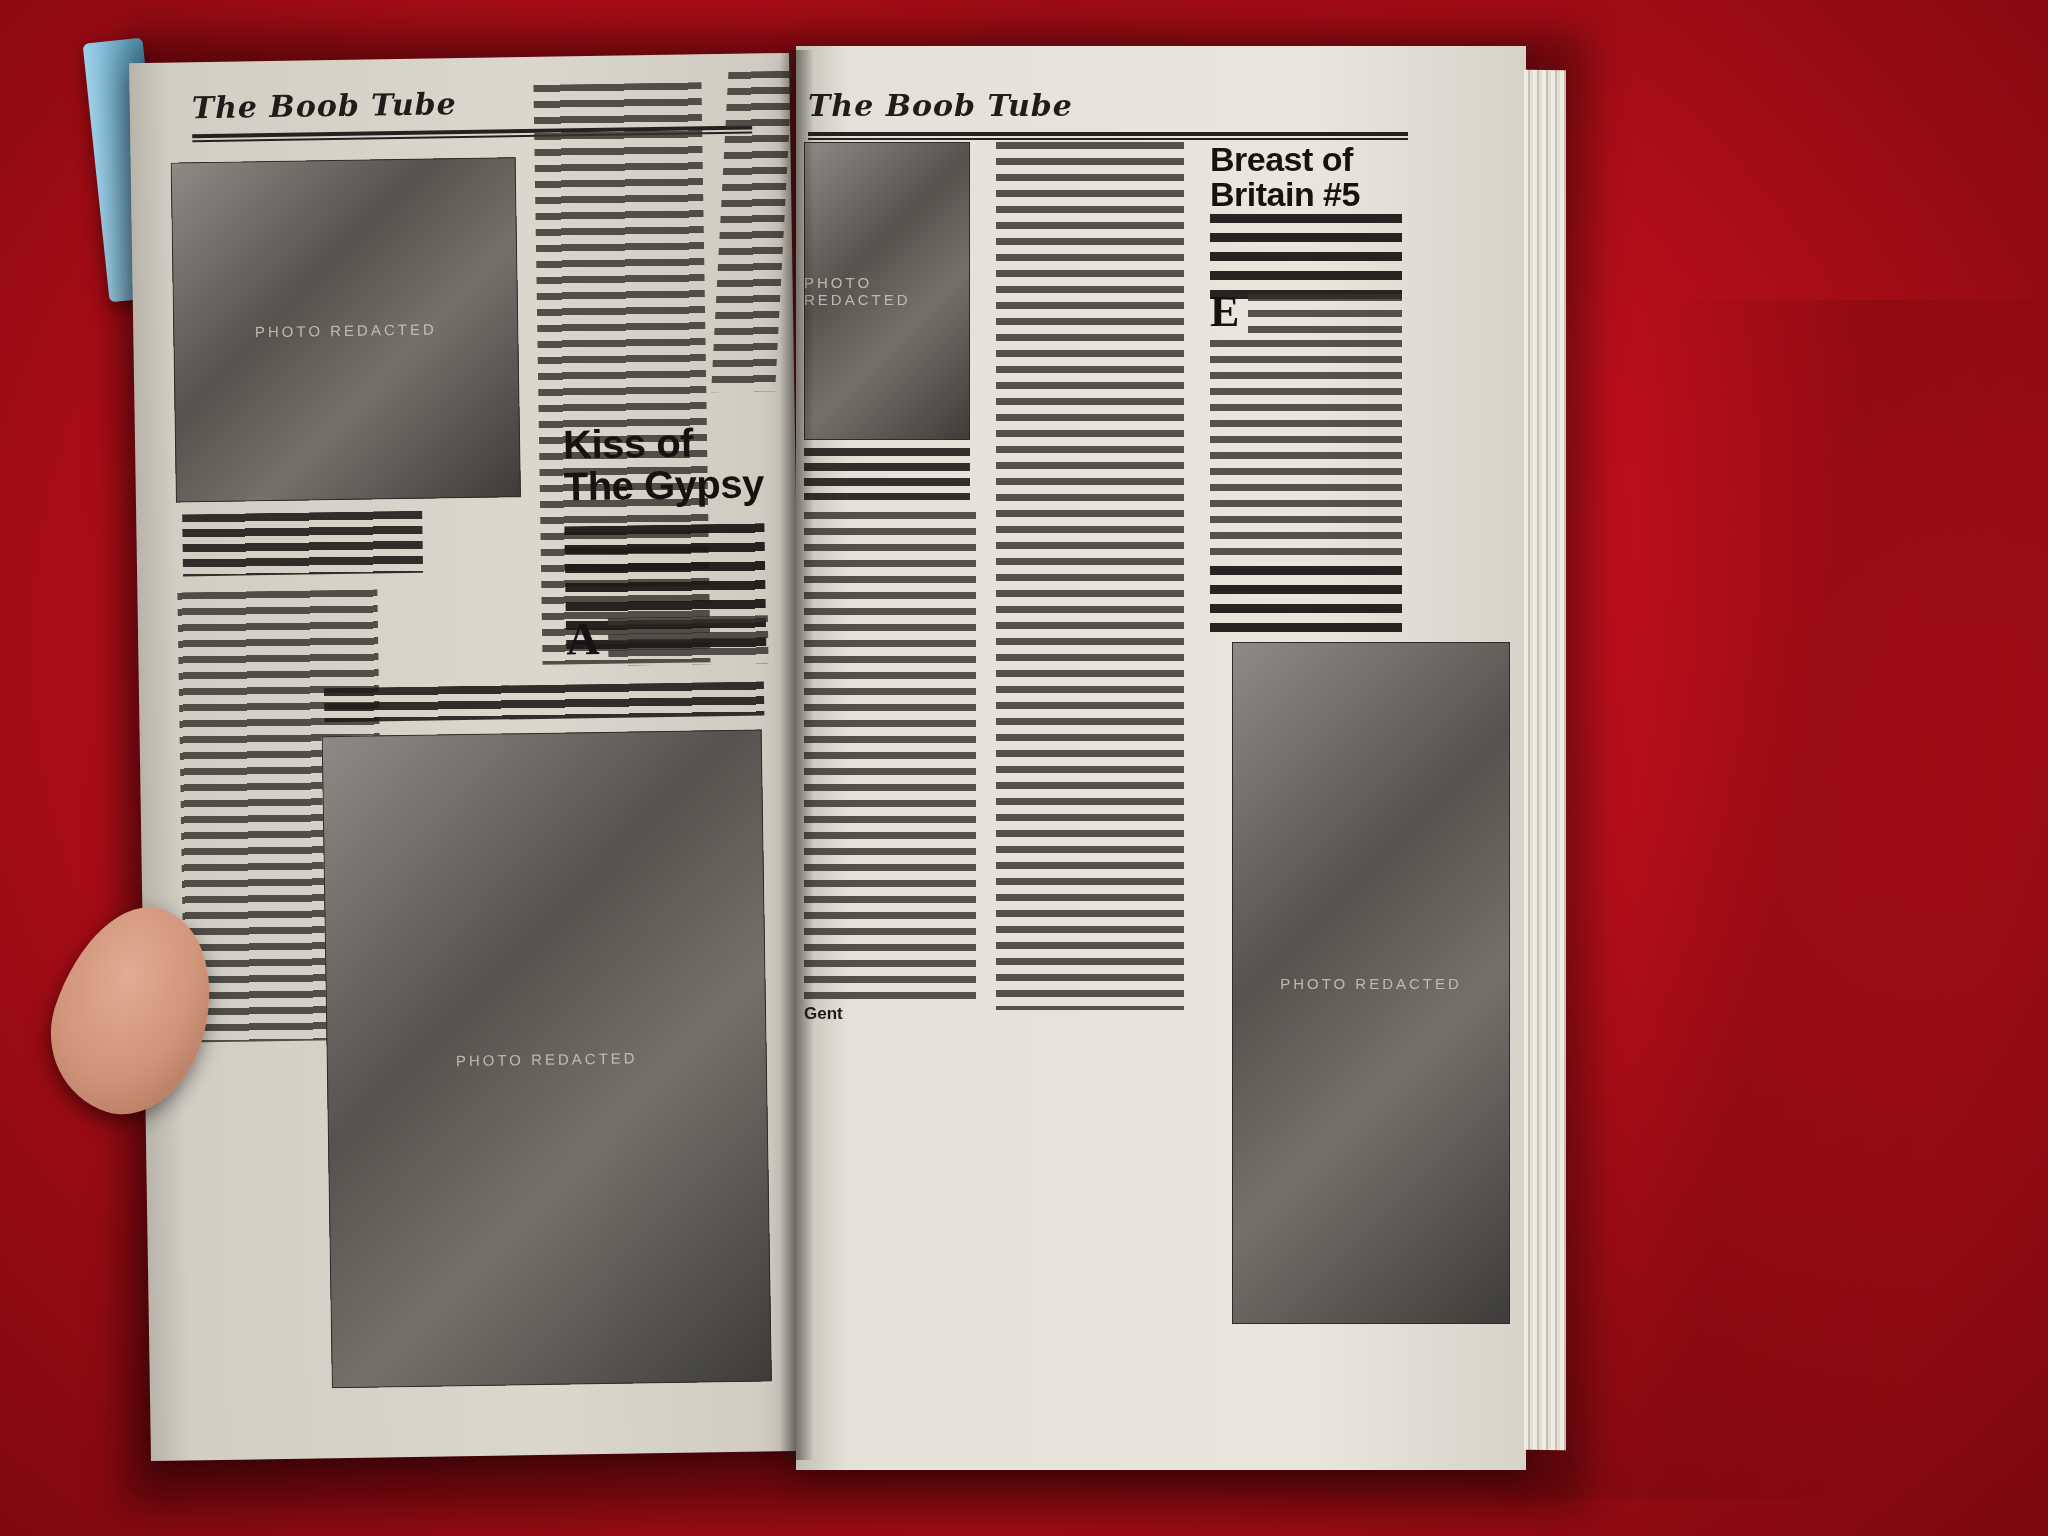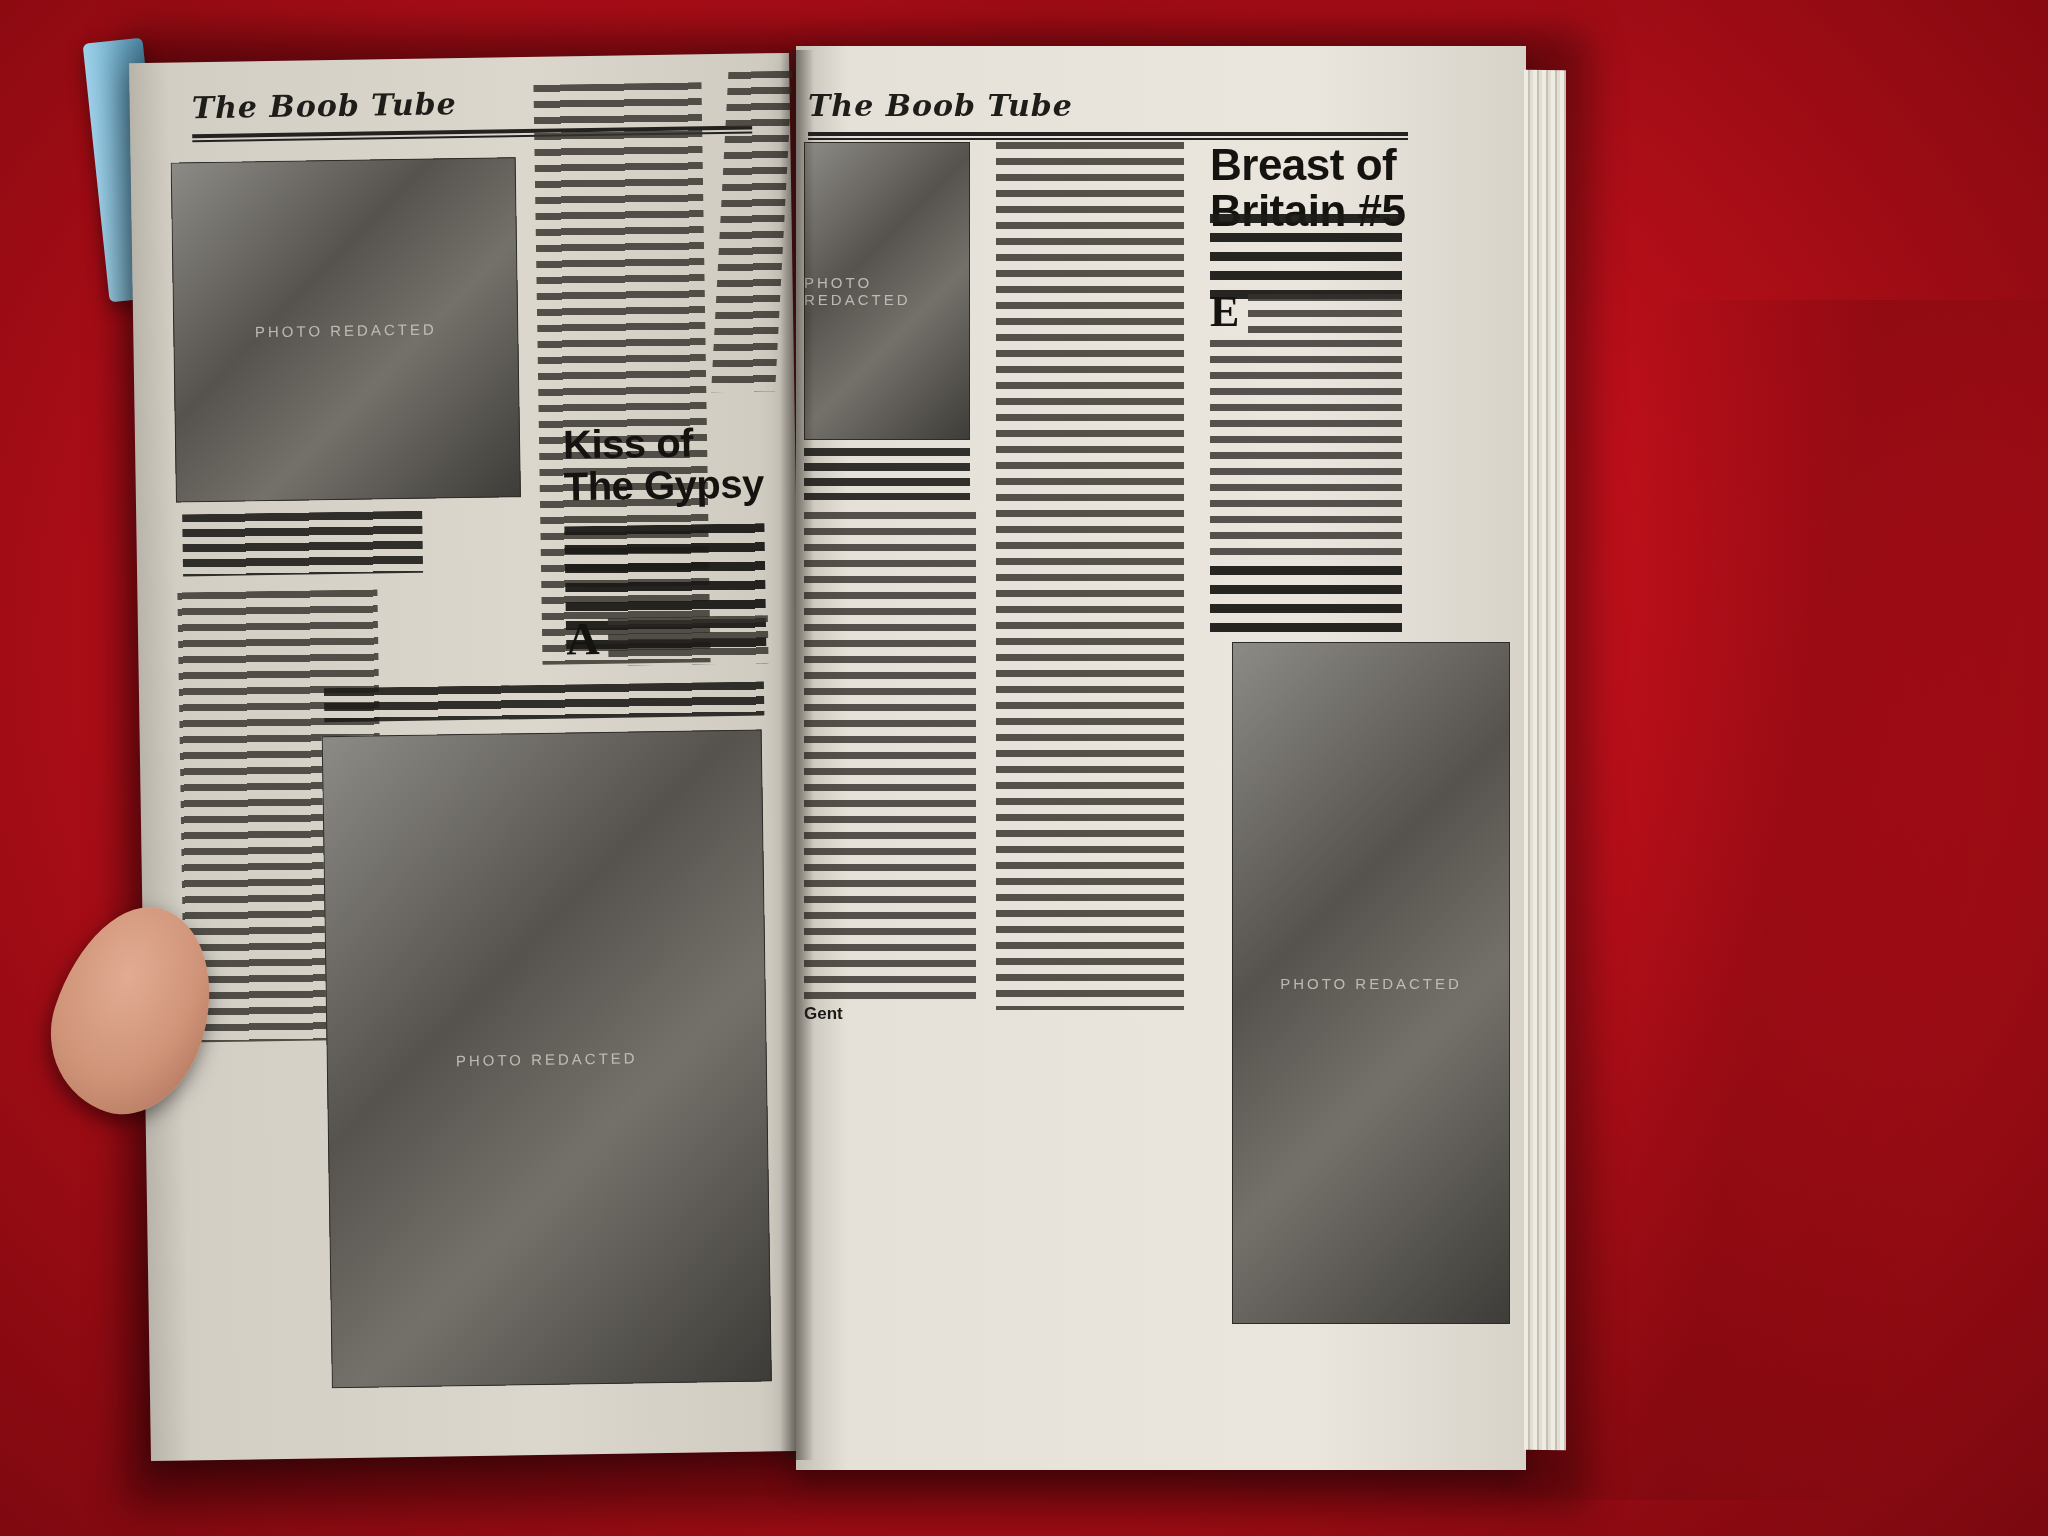--- a/index.html
+++ b/index.html
@@ -111,21 +111,21 @@
   <div class="photo" style="left:8px;top:96px;width:166px;height:298px;">
     <span>photo redacted</span>
   </div>
 
   <div class="redtxt caption" style="left:8px;top:402px;width:166px;height:52px;"></div>
 
   <div class="redtxt" style="left:8px;top:466px;width:172px;height:494px;"></div>
 
   <div class="redtxt" style="left:200px;top:96px;width:188px;height:868px;"></div>
 
-  <div class="article-title" style="left:414px;top:96px;font-size:44px;">
+  <div class="article-title" style="left:414px;top:96px;font-size:34px;">
     <div>Breast of</div>
     <div>Britain #5</div>
   </div>
   <div class="redtxt bold" style="left:414px;top:168px;width:192px;height:94px;"></div>
 
   <div class="drop-cap" style="left:414px;top:240px;font-size:44px;">E</div>
   <div class="redtxt" style="left:452px;top:248px;width:154px;height:40px;"></div>
   <div class="redtxt" style="left:414px;top:294px;width:192px;height:218px;"></div>
 
   <div class="redtxt bold" style="left:414px;top:520px;width:192px;height:72px;"></div>

